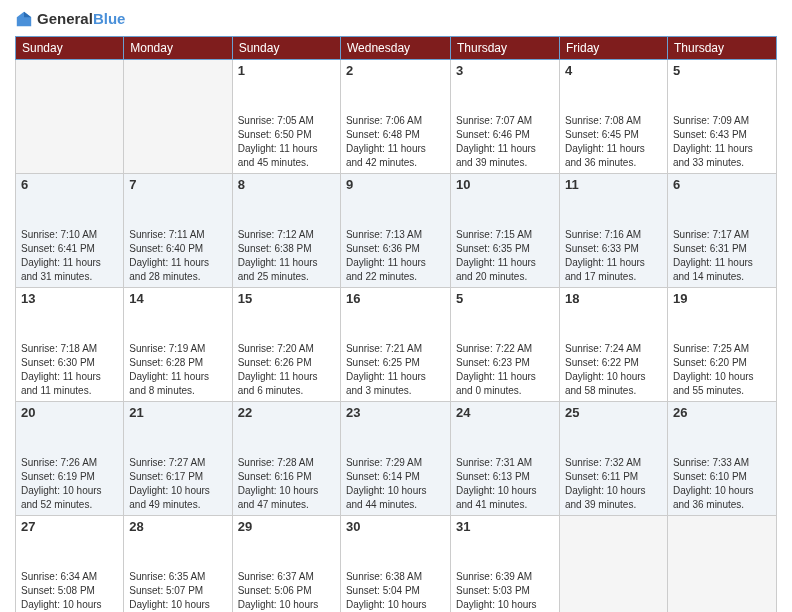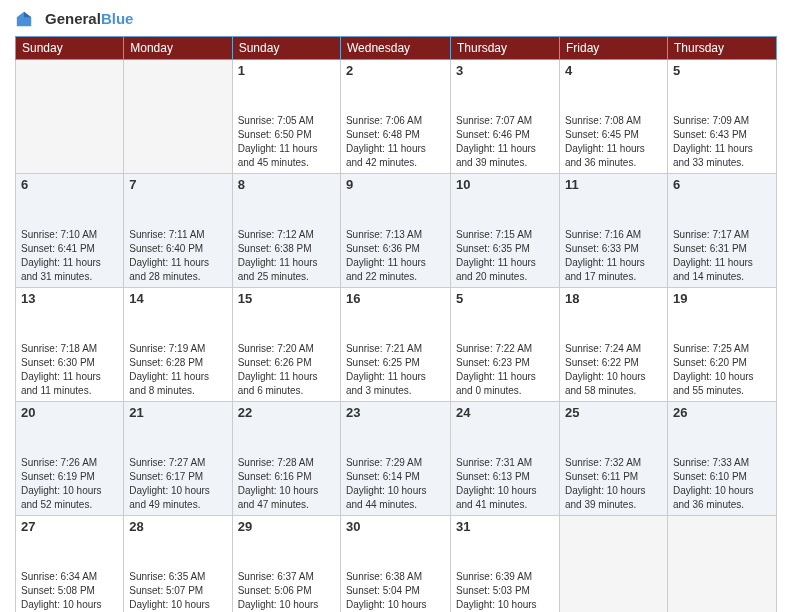--- a/index.html
+++ b/index.html
@@ -19,21 +19,21 @@
     }
     .header {
       display: flex;
       justify-content: space-between;
       align-items: flex-start;
       margin-bottom: 8px;
     }
     .logo {
       display: flex;
       align-items: center;
-      gap: 12px;
+      gap: 4px;
     }
     .logo-text-general {
       font-size: 15px;
       font-weight: bold;
       color: #333;
     }
     .logo-text-blue {
       font-size: 15px;
       font-weight: bold;
       color: #4a90d9;

